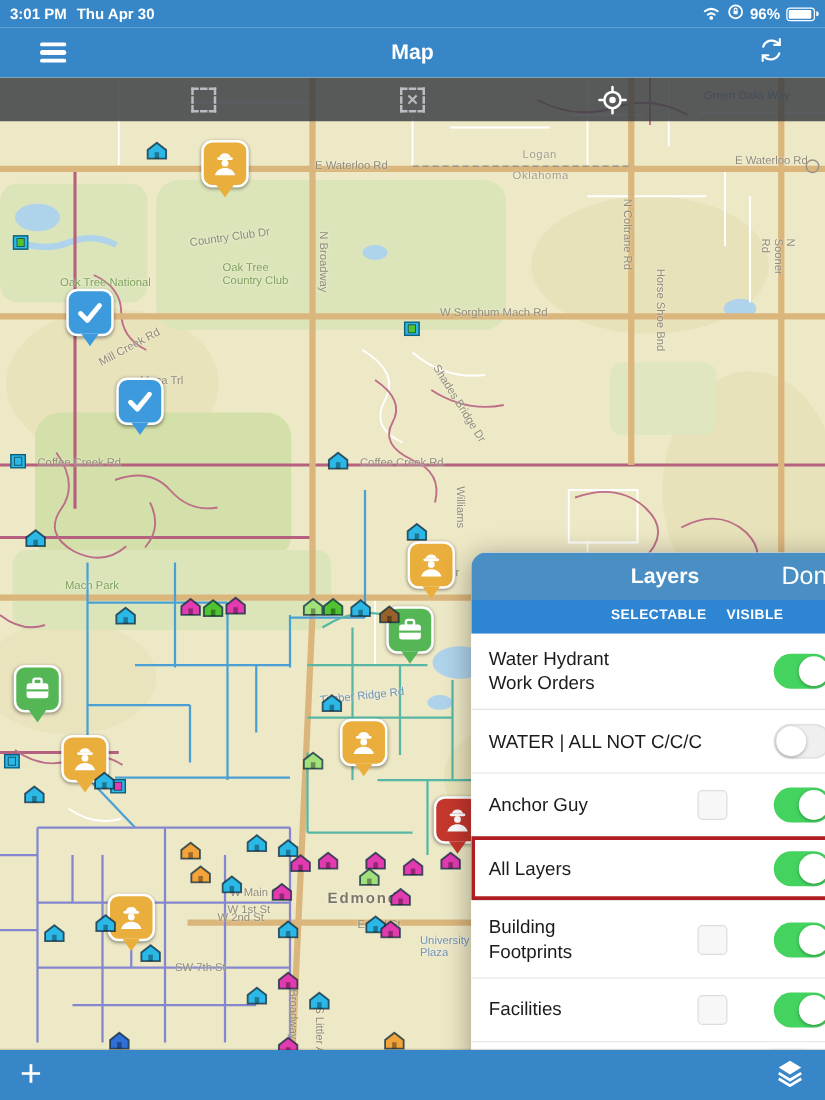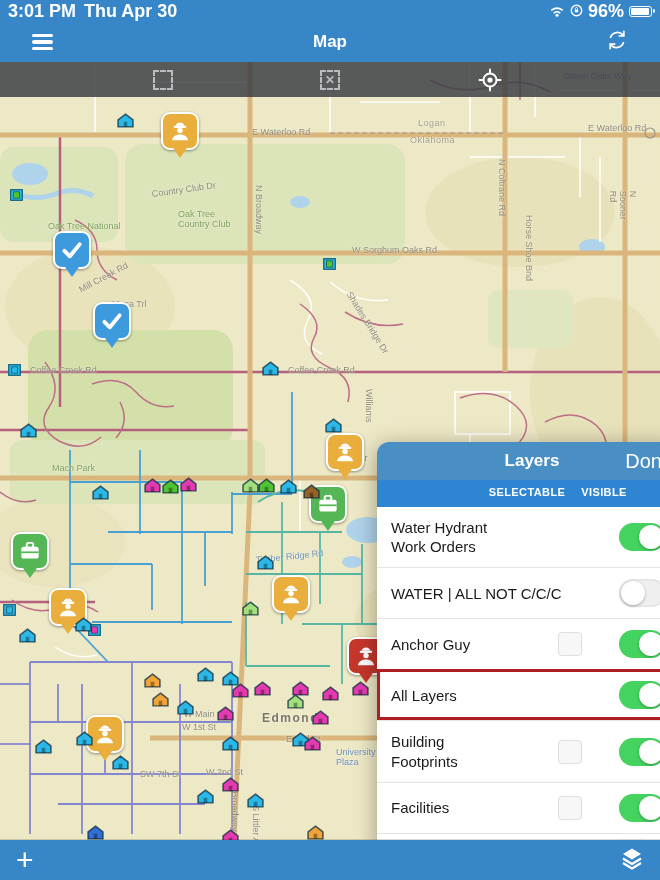--- a/index.html
+++ b/index.html
@@ -2,21 +2,21 @@
 <html><head>
 <meta charset="utf-8">
 <style>
   * { margin:0; padding:0; box-sizing:border-box; }
   body { font-family:"Liberation Sans", sans-serif; background:#222; }
   .screen { position:relative; width:660px; height:880px; overflow:hidden; background:#EDE8C5; margin:0 auto; }
 
   
   .status-bar { position:absolute; top:0; left:0; width:660px; height:22px; background:#3787C8;
     display:flex; justify-content:space-between; align-items:center; padding:0 8px; z-index:40; }
-  .sb-left, .sb-right { display:flex; align-items:center; gap:8px; color:#fff; font-size:18px; font-weight:bold; }
+  .sb-left, .sb-right { display:flex; align-items:center; gap:8px; color:#fff; font-size:12px; font-weight:bold; }
   .sb-right { gap:5px; }
   .batt { width:23px; height:11px; border:1.5px solid #fff; border-radius:3px; position:relative; }
   .batt::before { content:''; position:absolute; left:1px; top:1px; bottom:1px; width:85%; background:#fff; border-radius:1px; }
   .batt::after { content:''; position:absolute; right:-4px; top:2.5px; width:2.5px; height:4px; background:#fff; border-radius:0 2px 2px 0; }
 
   .nav-bar { position:absolute; top:22px; left:0; width:660px; height:40px; background:#3787C8; z-index:40;
     display:flex; align-items:center; justify-content:space-between; padding:0 32px; }
   .hamburger { width:24px; cursor:pointer; }
   .hamburger div { width:21px; height:3.5px; background:#fff; border-radius:2px; margin:3px 0; }
   .nav-title { position:absolute; left:0; right:0; text-align:center; color:#fff; font-size:17px; font-weight:bold; pointer-events:none; }
@@ -268,34 +268,34 @@
         <span class="mlabel county" style="left: 418px; top: 57px;">Logan</span>
         <span class="mlabel county" style="left: 410px; top: 74px;">Oklahoma</span>
         <span class="mlabel road" style="left: 152px; top: 128px; transform: rotate(-8deg);">Country Club Dr</span>
         <span class="mlabel place" style="left: 178px; top: 148px;">Oak Tree
 Country Club</span>
         <span class="mlabel place" style="left: 48px; top: 160px;">Oak Tree National</span>
         <span class="mlabel road" style="left: 258px; top: 118px; transform: rotate(90deg);">N Broadway</span>
         <span class="mlabel road" style="left: 501px; top: 92px; transform: rotate(90deg);">N Coltrane Rd</span>
         <span class="mlabel road" style="left: 528px; top: 148px; transform: rotate(90deg);">Horse Shoe Bnd</span>
         <span class="mlabel road" style="left: 622px; top: 114px; transform: rotate(90deg);">N Sooner Rd</span>
-        <span class="mlabel road" style="left: 352px; top: 184px;">W Sorghum Oaks Rd</span>
+        <span class="mlabel road" style="left: 352px; top: 184px;">W Sorghum Mach Rd</span>
         <span class="mlabel road" style="left: 80px; top: 224px; transform: rotate(-28deg);">Mill Creek Rd</span>
         <span class="mlabel road" style="left: 112px; top: 238px;">Mesa Trl</span>
         <span class="mlabel road" style="left: 348px; top: 226px; transform: rotate(58deg);">Shades Bridge Dr</span>
         <span class="mlabel road" style="left: 288px; top: 304px;">Coffee Creek Rd</span>
         <span class="mlabel road" style="left: 30px; top: 304px;">Coffee Creek Rd</span>
         <span class="mlabel road" style="left: 368px; top: 322px; transform: rotate(90deg);">Williams</span>
         <span class="mlabel road" style="left: 358px; top: 344px; margin-top: 48px;">Dr</span>
         <span class="mlabel place" style="left: 52px; top: 402px;">Mach Park</span>
         <span class="mlabel blue" style="left: 256px; top: 494px; transform: rotate(-6deg);">Timber Ridge Rd</span>
         <span class="mlabel city" style="left: 262px; top: 650px;">Edmond</span>
         <span class="mlabel road" style="left: 184px; top: 648px;">W Main St</span>
         <span class="mlabel road" style="left: 182px; top: 661px;">W 1st St</span>
-        <span class="mlabel road" style="left: 174px; top: 706px; margin-left: 32px;">W 2nd St</span>
+        <span class="mlabel road" style="left: 174px; top: 668px;">W 2nd St</span>
         <span class="mlabel road" style="left: 286px; top: 673px;">E 2nd St</span>
         <span class="mlabel road" style="left: 140px; top: 708px;">SW 7th St</span>
         <span class="mlabel road" style="left: 234px; top: 716px; transform: rotate(90deg);">S Broadway</span>
         <span class="mlabel road" style="left: 255px; top: 738px; transform: rotate(90deg);">S Littler Ave</span>
         <span class="mlabel blue" style="left: 336px; top: 686px;">University
 Plaza</span>
       </div>
     <div id="map-markers">
         <div class="pin" style="left: 161px; top: 50px; background: rgb(234, 174, 60);">
           <span class="pin-tail" style="border-top-color: rgb(234, 174, 60);"></span>

